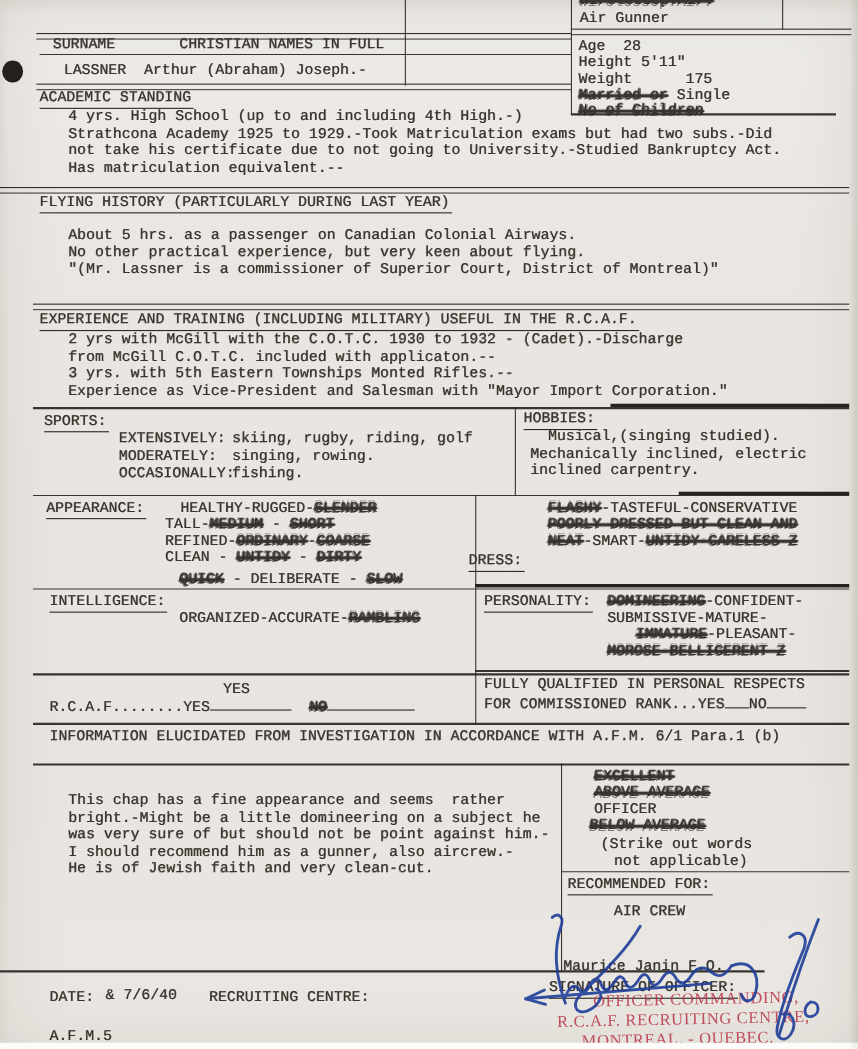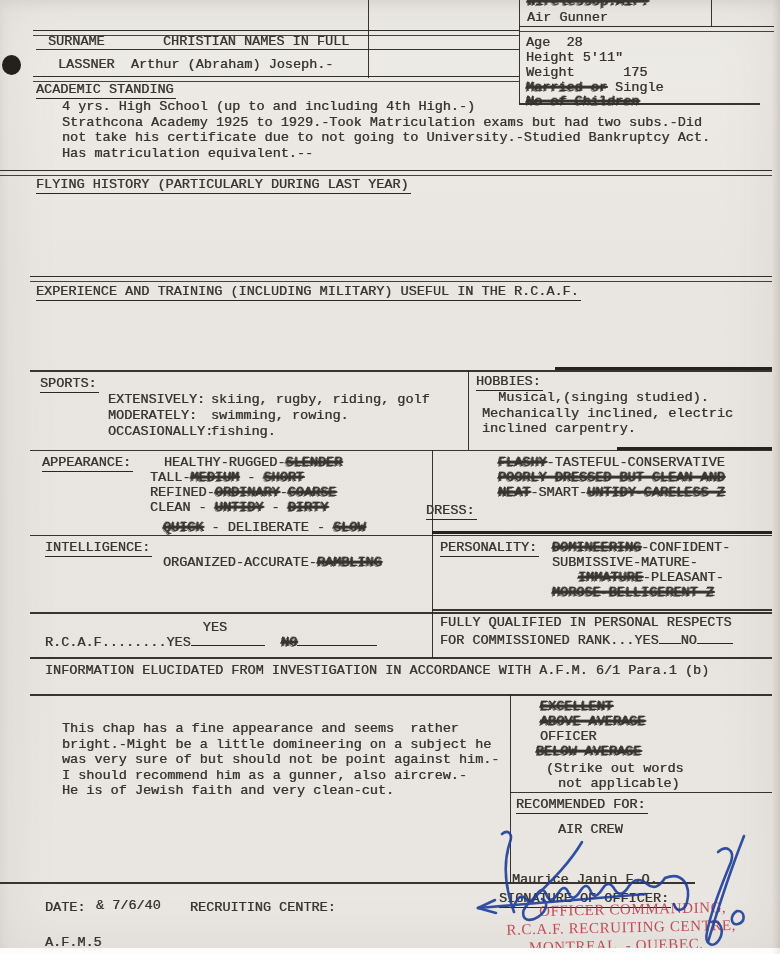--- a/index.html
+++ b/index.html
@@ -61,32 +61,39 @@
   <div class="t" style="left:58px;top:57px;">LASSNER  Arthur (Abraham) Joseph.-</div>
 
   <div class="t" style="left:36px;top:82px;"><span class="uh">ACADEMIC STANDING</span></div>
   <div class="t pre" style="left:62px;top:99px;">4 yrs. High School (up to and including 4th High.-)
 Strathcona Academy 1925 to 1929.-Took Matriculation exams but had two subs.-Did
 not take his certificate due to not going to University.-Studied Bankruptcy Act.
 Has matriculation equivalent.--</div>
 
   <div class="hr2" style="left:0;top:170px;width:772px;"></div>
   <div class="t" style="left:36px;top:177px;"><span class="uh">FLYING HISTORY (PARTICULARLY DURING LAST YEAR)</span></div>
+  <div class="t pre" style="left:62px;top:207px;">About 5 hrs. as a passenger on Canadian Colonial Airways.
+No other practical experience, but very keen about flying.
+"(Mr. Lassner is a commissioner of Superior Court, District of Montreal)"</div>
 
   <div class="hr2" style="left:30px;top:276px;width:742px;"></div>
   <div class="t" style="left:36px;top:284px;"><span class="uh">EXPERIENCE AND TRAINING (INCLUDING MILITARY) USEFUL IN THE R.C.A.F.</span></div>
+  <div class="t pre" style="left:62px;top:302px;">2 yrs with McGill with the C.O.T.C. 1930 to 1932 - (Cadet).-Discharge
+from McGill C.O.T.C. included with applicaton.--
+3 yrs. with 5th Eastern Townships Monted Rifles.--
+Experience as Vice-President and Salesman with "Mayor Import Corporation."</div>
 
   <div class="hr1" style="left:30px;top:370px;width:742px;border-top-width:2px;"></div>
   <div class="hrh" style="left:555px;top:367px;width:217px;"></div>
   <div class="vl" style="left:468px;top:370px;height:80px;"></div>
   <div class="t" style="left:40px;top:376px;"><span class="uh">SPORTS:</span></div>
   <div class="t" style="left:108px;top:392px;">EXTENSIVELY:</div>
   <div class="t" style="left:211px;top:392px;">skiing, rugby, riding, golf</div>
   <div class="t" style="left:108px;top:408px;">MODERATELY:</div>
-  <div class="t" style="left:211px;top:408px;">swimming, rowing.</div>
+  <div class="t" style="left:211px;top:408px;">singing, rowing.</div>
   <div class="t" style="left:108px;top:424px;">OCCASIONALLY:</div>
   <div class="t" style="left:211px;top:424px;">fishing.</div>
   <div class="t" style="left:476px;top:374px;"><span class="uh">HOBBIES:</span></div>
   <div class="t pre" style="left:482px;top:390px;">  Musical,(singing studied).
 Mechanically inclined, electric
 inclined carpentry.</div>
 
   <div class="hr1" style="left:30px;top:450px;width:742px;"></div>
   <div class="hrh" style="left:617px;top:447px;width:155px;"></div>
   <div class="vl" style="left:432px;top:450px;height:85px;"></div>

